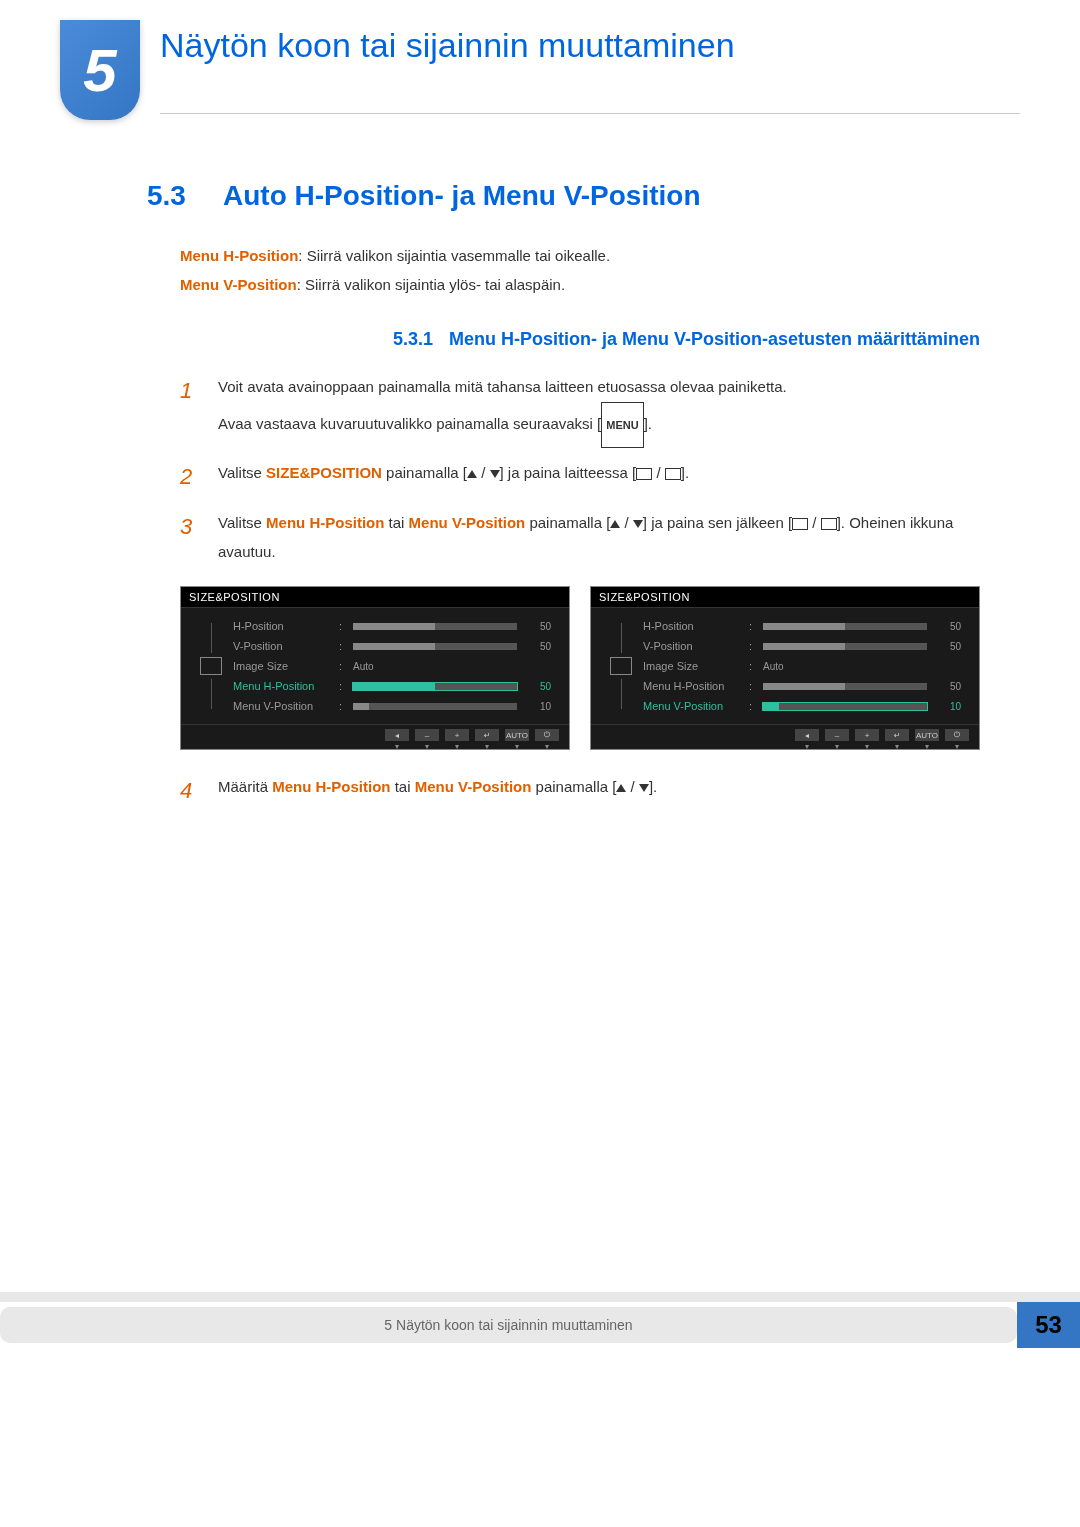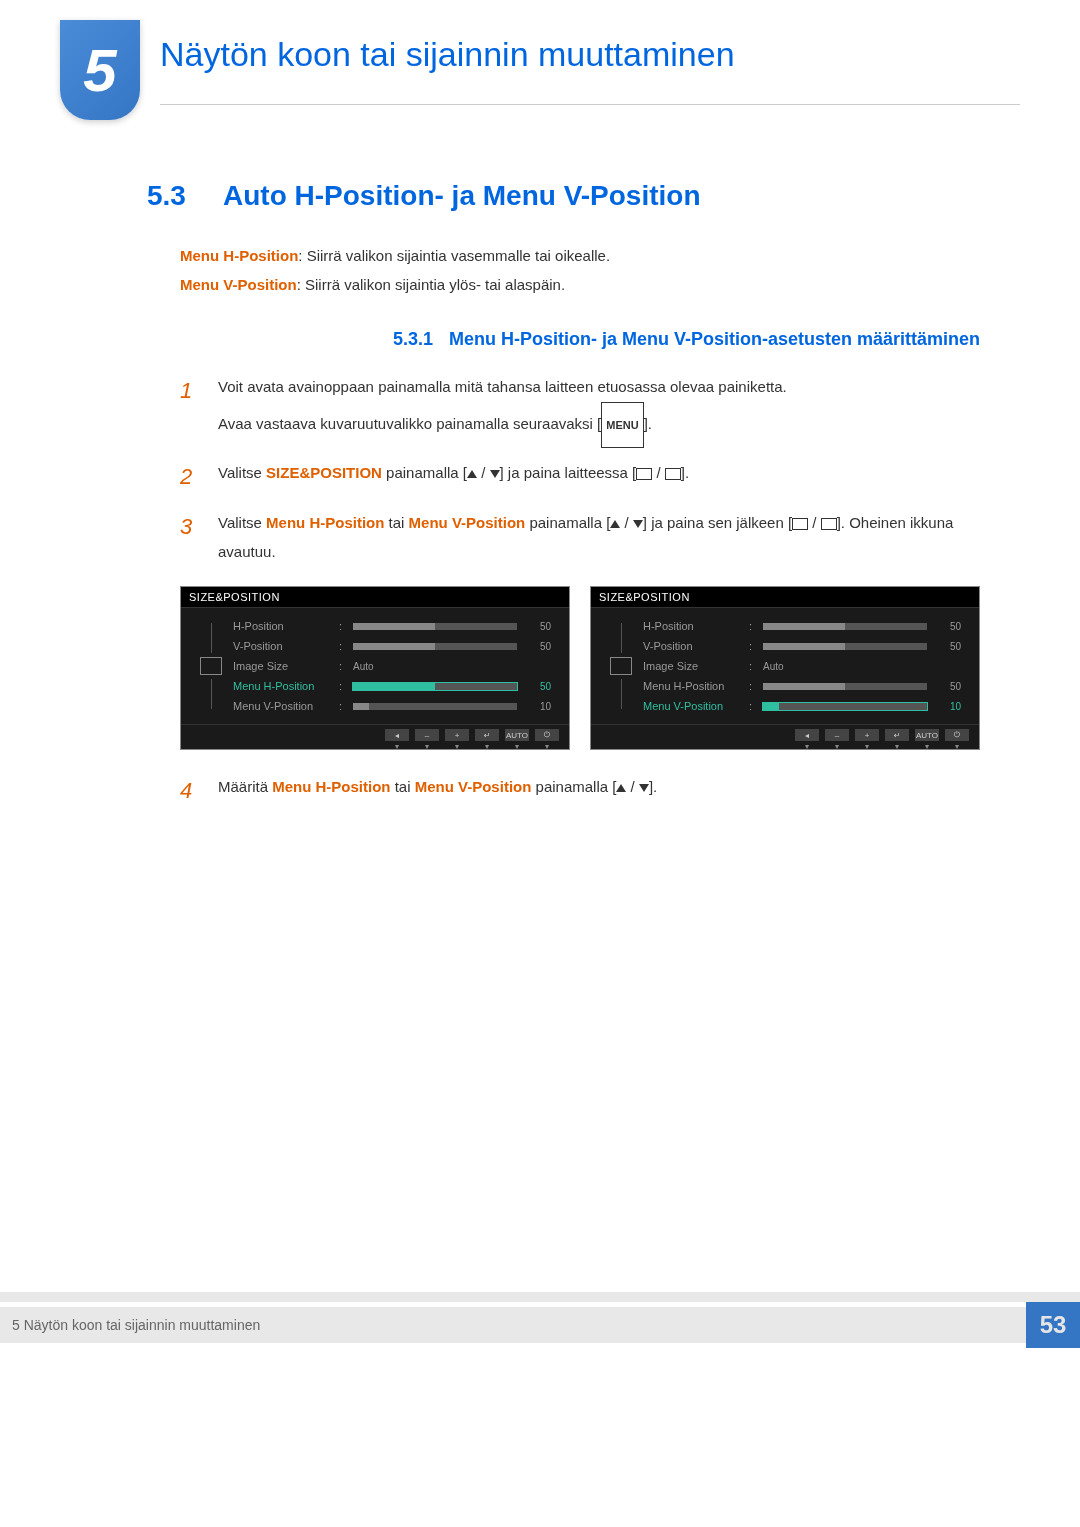--- a/index.html
+++ b/index.html
@@ -15,21 +15,21 @@
   .chapter-badge {
     width: 80px; height: 100px;
     background: linear-gradient(135deg, #4a8cd8 0%, #3576c4 100%);
     border-radius: 0 0 30px 30px;
     color: #fff; font-size: 60px; font-weight: bold; font-style: italic;
     display: flex; align-items: center; justify-content: center;
     box-shadow: 0 2px 6px rgba(0,0,0,.2);
   }
   .chapter-title {
     color: #0066e0; font-size: 34px; font-weight: 400; flex: 1;
-    border-bottom: 1px solid #ccc; padding-bottom: 30px;
+    border-bottom: 1px solid #ccc; padding-bottom: 48px;
   }
   .section { margin: 0 40px; }
   .sec-heading { color: #0066e0; font-size: 28px; font-weight: 600; display: flex; gap: 16px; margin-left: 47px; }
   .sec-heading .num { min-width: 60px; }
   .defs { margin: 30px 0 30px 80px; font-size: 15px; line-height: 1.9; }
   .orange { color: #e06000; font-weight: bold; }
   .subsec-heading { color: #0066e0; font-size: 18px; font-weight: 600; margin: 30px 0 20px 80px; display: flex; gap: 16px; justify-content: flex-end; }
   .step-list { margin: 0 0 0 80px; font-size: 15px; line-height: 1.9; }
   .step { display: flex; gap: 18px; margin-bottom: 8px; }
   .step-num { color: #e06000; font-size: 22px; font-style: italic; font-weight: 500; min-width: 20px; }
@@ -81,23 +81,23 @@
     position: relative;
   }
   .osd-nav span::after {
     content: "▾"; position: absolute; bottom: -10px; left: 50%;
     transform: translateX(-50%); font-size: 8px; color: #888;
   }
   .footer {
     margin-top: 480px; display: flex; align-items: center;
     border-top: 10px solid #e8e8e8;
   }
-  .footer-text { flex: 1; text-align: left; color: #666; font-size: 14px; padding: 10px 12px; background: #e8e8e8; }
+  .footer-text { flex: 1; text-align: center; color: #666; font-size: 14px; padding: 10px 12px; background: #e8e8e8; border-radius: 10px; }
   .footer-page {
-    width: 54px; height: 46px; background: #3576c4; color: #e5e5e5;
+    width: 63px; height: 46px; background: #3576c4; color: #000000;
     font-size: 24px; font-weight: bold; display: flex;
     align-items: center; justify-content: center;
   }
 </style>
 </head>
 <body>
 
 <div class="page">
   <div class="chapter-header">
     <div class="chapter-badge">5</div>

